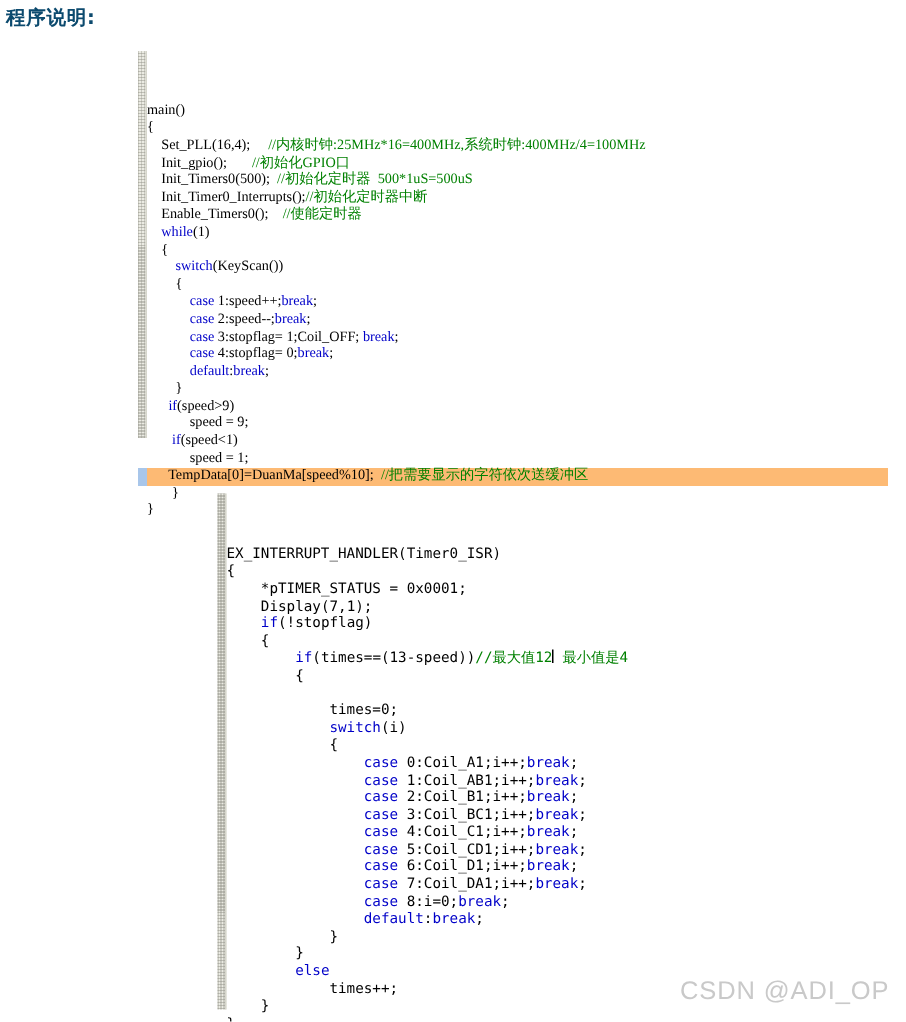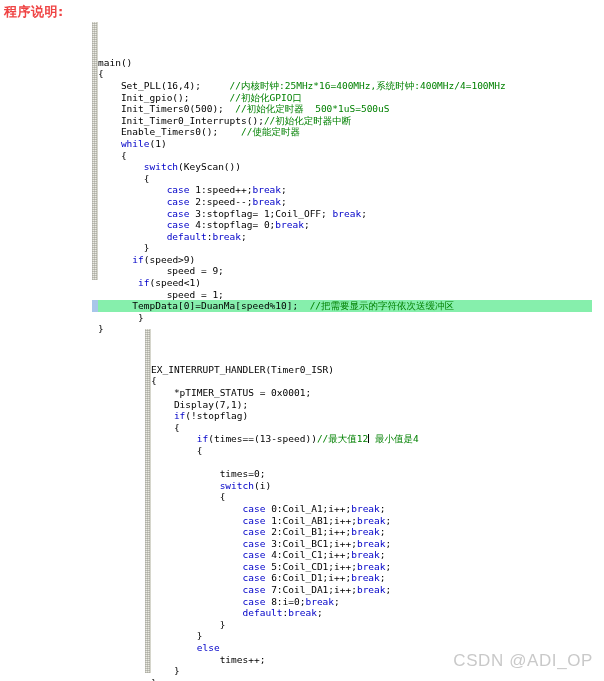--- a/index.html
+++ b/index.html
@@ -19,21 +19,21 @@
 
   
   .doc-title {
     position: absolute;
     left: 4px;
     top: 3px;
     font-family: "DejaVu Sans", sans-serif;
     font-size: 13px;
     font-weight: bold;
     letter-spacing: 0.5px;
-    color: #ef4444;
+    color: #0c4a6e;
     white-space: pre;
     text-align: center;
   }
 
   
   .code-block {
     position: absolute;
     font-family: "DejaVu Sans Mono", "Liberation Mono", monospace;
     font-size: 9.5px;
     line-height: 11.6px;
@@ -73,21 +73,21 @@
     white-space: pre;
   }
 
   
   .kw   { color: #0000c8; }
   .cmt  { color: #008000; }
   .txt  { color: #000000; }
 
   
   .ln.sel {
-    background: #86efac;
+    background: #fdba74;
     box-shadow: -6px 0 0 0 #a8c6ea;
   }
 
   
   .caret {
     display: inline-block;
     width: 1px;
     height: 9px;
     background: #000000;
     vertical-align: -1px;
@@ -104,21 +104,21 @@
     color: #c9c9c9;
     letter-spacing: 0.6px;
     white-space: pre;
   }
 </style>
 </head>
 <body>
 
 <div class="doc-title">程序说明:</div>
 
-<div class="code-block" id="block-main" style="left:92px; top:22px; width:500px;">
+<div class="code-block" id="block-main" style="left:92px; top:34px; width:500px;font-family:Liberation Serif, serif;">
   <div class="gutter" style="height:258px;"></div>
   <div class="code-lines" id="lines-main"><div class="ln"><span></span><span class="txt">main()</span></div><div class="ln"><span></span><span class="txt">{</span></div><div class="ln"><span>    </span><span class="txt">Set_PLL(16,4);     </span><span class="cmt">//内核时钟:25MHz*16=400MHz,系统时钟:400MHz/4=100MHz</span></div><div class="ln"><span>    </span><span class="txt">Init_gpio();       </span><span class="cmt">//初始化GPIO口</span></div><div class="ln"><span>    </span><span class="txt">Init_Timers0(500);  </span><span class="cmt">//初始化定时器  500*1uS=500uS</span></div><div class="ln"><span>    </span><span class="txt">Init_Timer0_Interrupts();</span><span class="cmt">//初始化定时器中断</span></div><div class="ln"><span>    </span><span class="txt">Enable_Timers0();    </span><span class="cmt">//使能定时器</span></div><div class="ln"><span>    </span><span class="kw">while</span><span class="txt">(1)</span></div><div class="ln"><span>    </span><span class="txt">{</span></div><div class="ln"><span>        </span><span class="kw">switch</span><span class="txt">(KeyScan())</span></div><div class="ln"><span>        </span><span class="txt">{</span></div><div class="ln"><span>            </span><span class="kw">case</span><span class="txt"> 1:speed++;</span><span class="kw">break</span><span class="txt">;</span></div><div class="ln"><span>            </span><span class="kw">case</span><span class="txt"> 2:speed--;</span><span class="kw">break</span><span class="txt">;</span></div><div class="ln"><span>            </span><span class="kw">case</span><span class="txt"> 3:stopflag= 1;Coil_OFF; </span><span class="kw">break</span><span class="txt">;</span></div><div class="ln"><span>            </span><span class="kw">case</span><span class="txt"> 4:stopflag= 0;</span><span class="kw">break</span><span class="txt">;</span></div><div class="ln"><span>            </span><span class="kw">default</span><span class="txt">:</span><span class="kw">break</span><span class="txt">;</span></div><div class="ln"><span>        </span><span class="txt">}</span></div><div class="ln"><span>      </span><span class="kw">if</span><span class="txt">(speed&gt;9)</span></div><div class="ln"><span>            </span><span class="txt">speed = 9;</span></div><div class="ln"><span>       </span><span class="kw">if</span><span class="txt">(speed&lt;1)</span></div><div class="ln"><span>            </span><span class="txt">speed = 1;</span></div><div class="ln sel"><span>      </span><span class="txt">TempData[0]=DuanMa[speed%10];  </span><span class="cmt">//把需要显示的字符依次送缓冲区</span></div><div class="ln"><span>       </span><span class="txt">}</span></div><div class="ln"><span></span><span class="txt">}</span></div></div>
 </div>
 
 <div class="code-block" id="block-isr" style="left:145px; top:329px; width:440px;">
   <div class="gutter" style="height:344px;"></div>
   <div class="code-lines" id="lines-isr"><div class="ln"><span></span><span class="txt">EX_INTERRUPT_HANDLER(Timer0_ISR)</span></div><div class="ln"><span></span><span class="txt">{</span></div><div class="ln"><span>    </span><span class="txt">*pTIMER_STATUS = 0x0001;</span></div><div class="ln"><span>    </span><span class="txt">Display(7,1);</span></div><div class="ln"><span>    </span><span class="kw">if</span><span class="txt">(!stopflag)</span></div><div class="ln"><span>    </span><span class="txt">{</span></div><div class="ln"><span>        </span><span class="kw">if</span><span class="txt">(times==(13-speed))</span><span class="cmt">//最大值12</span><span class="caret"></span><span class="cmt"> 最小值是4</span></div><div class="ln"><span>        </span><span class="txt">{</span></div><div class="ln"><span></span><span class="txt"></span></div><div class="ln"><span>            </span><span class="txt">times=0;</span></div><div class="ln"><span>            </span><span class="kw">switch</span><span class="txt">(i)</span></div><div class="ln"><span>            </span><span class="txt">{</span></div><div class="ln"><span>                </span><span class="kw">case</span><span class="txt"> 0:Coil_A1;i++;</span><span class="kw">break</span><span class="txt">;</span></div><div class="ln"><span>                </span><span class="kw">case</span><span class="txt"> 1:Coil_AB1;i++;</span><span class="kw">break</span><span class="txt">;</span></div><div class="ln"><span>                </span><span class="kw">case</span><span class="txt"> 2:Coil_B1;i++;</span><span class="kw">break</span><span class="txt">;</span></div><div class="ln"><span>                </span><span class="kw">case</span><span class="txt"> 3:Coil_BC1;i++;</span><span class="kw">break</span><span class="txt">;</span></div><div class="ln"><span>                </span><span class="kw">case</span><span class="txt"> 4:Coil_C1;i++;</span><span class="kw">break</span><span class="txt">;</span></div><div class="ln"><span>                </span><span class="kw">case</span><span class="txt"> 5:Coil_CD1;i++;</span><span class="kw">break</span><span class="txt">;</span></div><div class="ln"><span>                </span><span class="kw">case</span><span class="txt"> 6:Coil_D1;i++;</span><span class="kw">break</span><span class="txt">;</span></div><div class="ln"><span>                </span><span class="kw">case</span><span class="txt"> 7:Coil_DA1;i++;</span><span class="kw">break</span><span class="txt">;</span></div><div class="ln"><span>                </span><span class="kw">case</span><span class="txt"> 8:i=0;</span><span class="kw">break</span><span class="txt">;</span></div><div class="ln"><span>                </span><span class="kw">default</span><span class="txt">:</span><span class="kw">break</span><span class="txt">;</span></div><div class="ln"><span>            </span><span class="txt">}</span></div><div class="ln"><span>        </span><span class="txt">}</span></div><div class="ln"><span>        </span><span class="kw">else</span></div><div class="ln"><span>            </span><span class="txt">times++;</span></div><div class="ln"><span>    </span><span class="txt">}</span></div><div class="ln"><span></span><span class="txt">}</span></div></div>
 </div>
 
 <div class="watermark">CSDN @ADI_OP</div>

